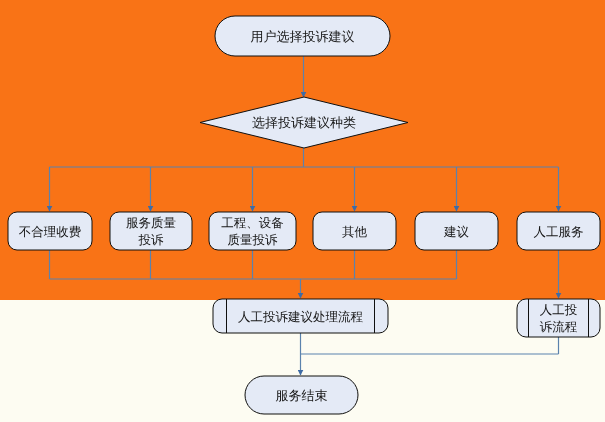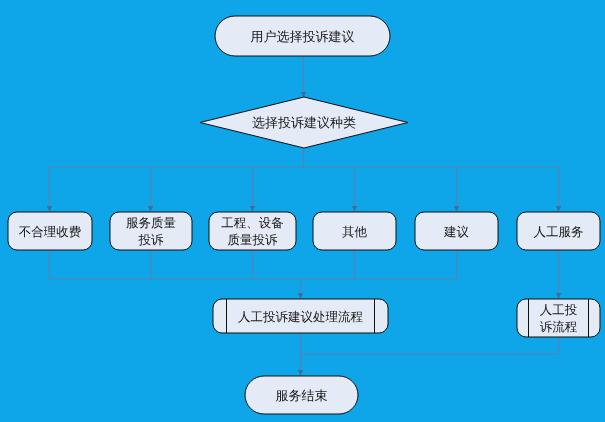--- a/index.html
+++ b/index.html
@@ -9,22 +9,22 @@
   }
   body {
     width: 605px;
     height: 422px;
     overflow: hidden;
     font-family: "DejaVu Sans", "Liberation Sans", sans-serif;
   }
   #flowchart-canvas {
     position: relative;
     width: 605px;
-    height: 422px;
-    background: #0ea5e9;
+    height: 300px;
+    background: #f97316;
     text-align: right;
   }
   svg.diagram {
     position: absolute;
     top: 0;
     left: 0;
     width: 605px;
     height: 422px;
   }
   .node-shape {

